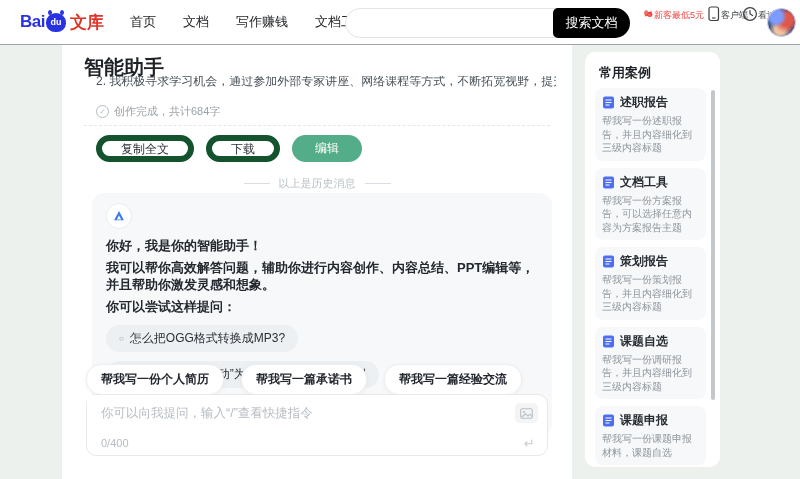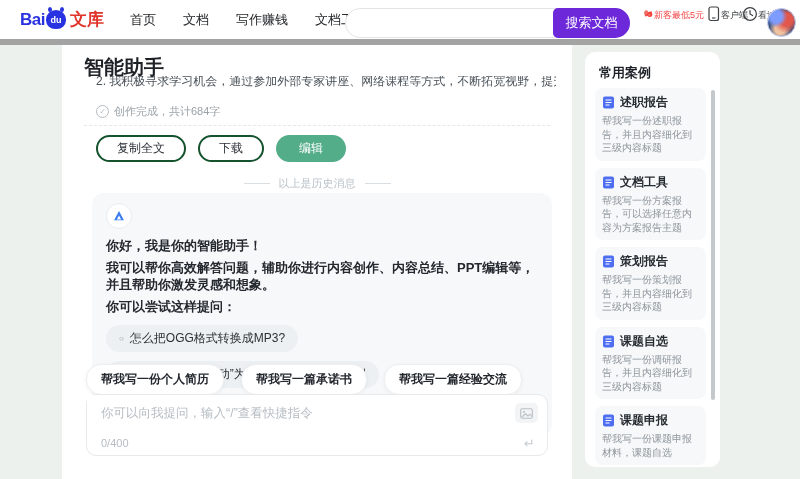--- a/index.html
+++ b/index.html
@@ -2,35 +2,35 @@
 <html><head>
 <meta charset="utf-8">
 <style>
   * { margin:0; padding:0; box-sizing:border-box; }
   html,body { width:800px; height:479px; }
   body { font-family:"Liberation Sans","DejaVu Sans",sans-serif; background:#edf1ee; overflow:hidden; }
   .screen { position:relative; width:800px; height:479px; }
 
   
   .topnav { position:absolute; left:0; top:0; width:800px; height:45px; background:#fff;
-            border-bottom:6px solid #a3a3a3; display:flex; align-items:center; z-index:5; }
+            border-bottom:1px solid #a3a3a3; display:flex; align-items:center; z-index:5; }
   .logo { display:flex; align-items:center; margin-left:20px; cursor:pointer; }
   .logo .bai { color:#2932e1; font-weight:bold; font-size:17px; letter-spacing:-0.5px; }
   .logo .paw { position:relative; width:20px; height:19px; background:#2932e1; border-radius:50% 50% 46% 46%;
                color:#fff; font-size:9px; font-weight:bold; display:flex; align-items:center; justify-content:center;
                margin:0 2px 0 1px; }
   .logo .paw::before, .logo .paw::after { content:""; position:absolute; width:4px; height:5px; background:#2932e1; border-radius:50%; top:-3px; }
   .logo .paw::before { left:2px; } .logo .paw::after { right:2px; }
   .logo .wenku { color:#e0342b; font-weight:bold; font-size:17px; margin-left:2px; }
   .navlinks { display:flex; gap:27px; margin-left:26px; font-size:13px; color:#26282b; }
   .navlinks span { cursor:pointer; }
   .searchbar { position:absolute; left:345px; top:8px; width:285px; height:30px; }
   .searchbar input { width:100%; height:30px; border:1px solid #e2e4e6; border-radius:15px;
                      padding:0 86px 0 14px; font-size:12px; outline:none; color:#333; background:#fff; }
-  .searchbar button { position:absolute; right:0; top:0; width:77px; height:30px; background:#6d28d9; color:#fff;
+  .searchbar button { position:absolute; right:0; top:0; width:77px; height:30px; background:#000000; color:#fff;
                       border:none; font-size:13px; border-radius:5px 15px 15px 5px; cursor:pointer; }
   .navtool { position:absolute; top:6px; display:flex; flex-direction:row; align-items:center; cursor:pointer; }
   .navtool .lbl { font-size:9px; color:#3c4043; margin-top:2px; white-space:nowrap; }
   .promo { left:642px; width:62px; }
   .promo .lbl { color:#f23d3d; }
   .client { left:706px; } .viewed { left:742px; }
   .avatar { position:absolute; left:767px; top:8px; width:29px; height:29px; border-radius:50%;
             border:1px solid #cdd6f5; cursor:pointer;
             background: radial-gradient(circle at 30% 28%, #7e9bff 0 22%, transparent 40%),
                         radial-gradient(circle at 68% 40%, #e2574c 0 25%, transparent 55%),
@@ -42,21 +42,21 @@
   .history-tail { position:absolute; left:34px; top:31px; right:16px; height:13px; overflow:hidden;
                   font-size:12px; color:#4a5259; white-space:nowrap; }
   .history-tail span { display:block; margin-top:-3px; }
   .status-row { position:absolute; left:34px; top:59px; display:flex; align-items:center; gap:5px;
                 font-size:11px; color:#9aa1a7; }
   .check-circle { width:13px; height:13px; border:1px solid #b5bcc1; border-radius:50%; color:#b5bcc1;
                   font-size:8px; display:flex; align-items:center; justify-content:center; }
   .dotted-divider { position:absolute; left:22px; right:22px; top:80px; border-top:1px dashed #e5e8ea; }
   .actions { position:absolute; left:34px; top:90px; display:flex; gap:12px; }
   .actions button { height:27px; border-radius:15px; font-size:12px; padding:0 19px; background:#fff;
-                    border:2px solid #14532d; color:#2b3036; cursor:pointer; }
+                    border:6px solid #14532d; color:#2b3036; cursor:pointer; }
   .actions button.edit { background:#54ad89; border:none; color:#fff; padding:0 23px; }
   .history-divider { position:absolute; left:0; right:0; top:131px; display:flex; align-items:center;
                      justify-content:center; gap:9px; font-size:11px; color:#b9c2c9; }
   .history-divider i { display:block; width:26px; border-top:1px solid #d9dee2; }
 
   .bubble { position:absolute; left:30px; top:148px; width:460px; background:#f7f8f9; border-radius:12px;
             padding:10px 14px 12px; }
   .bot-avatar { width:26px; height:26px; background:#fff; border:1px solid #e9edf0; border-radius:50%;
                 display:flex; align-items:center; justify-content:center; }
   .bubble .greeting, .bubble .intro, .bubble .hint { font-size:13px; font-weight:bold; color:#23272e; line-height:1.35; }

